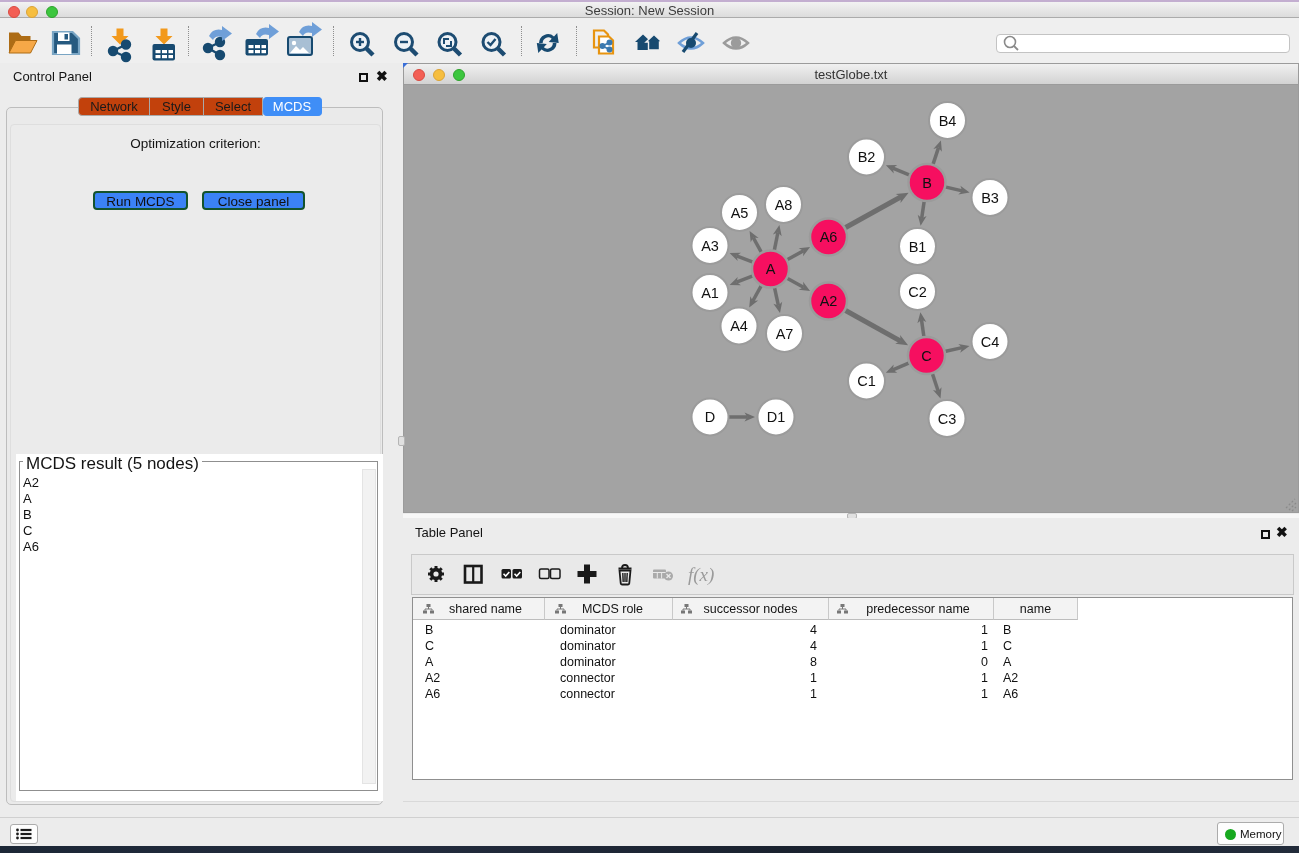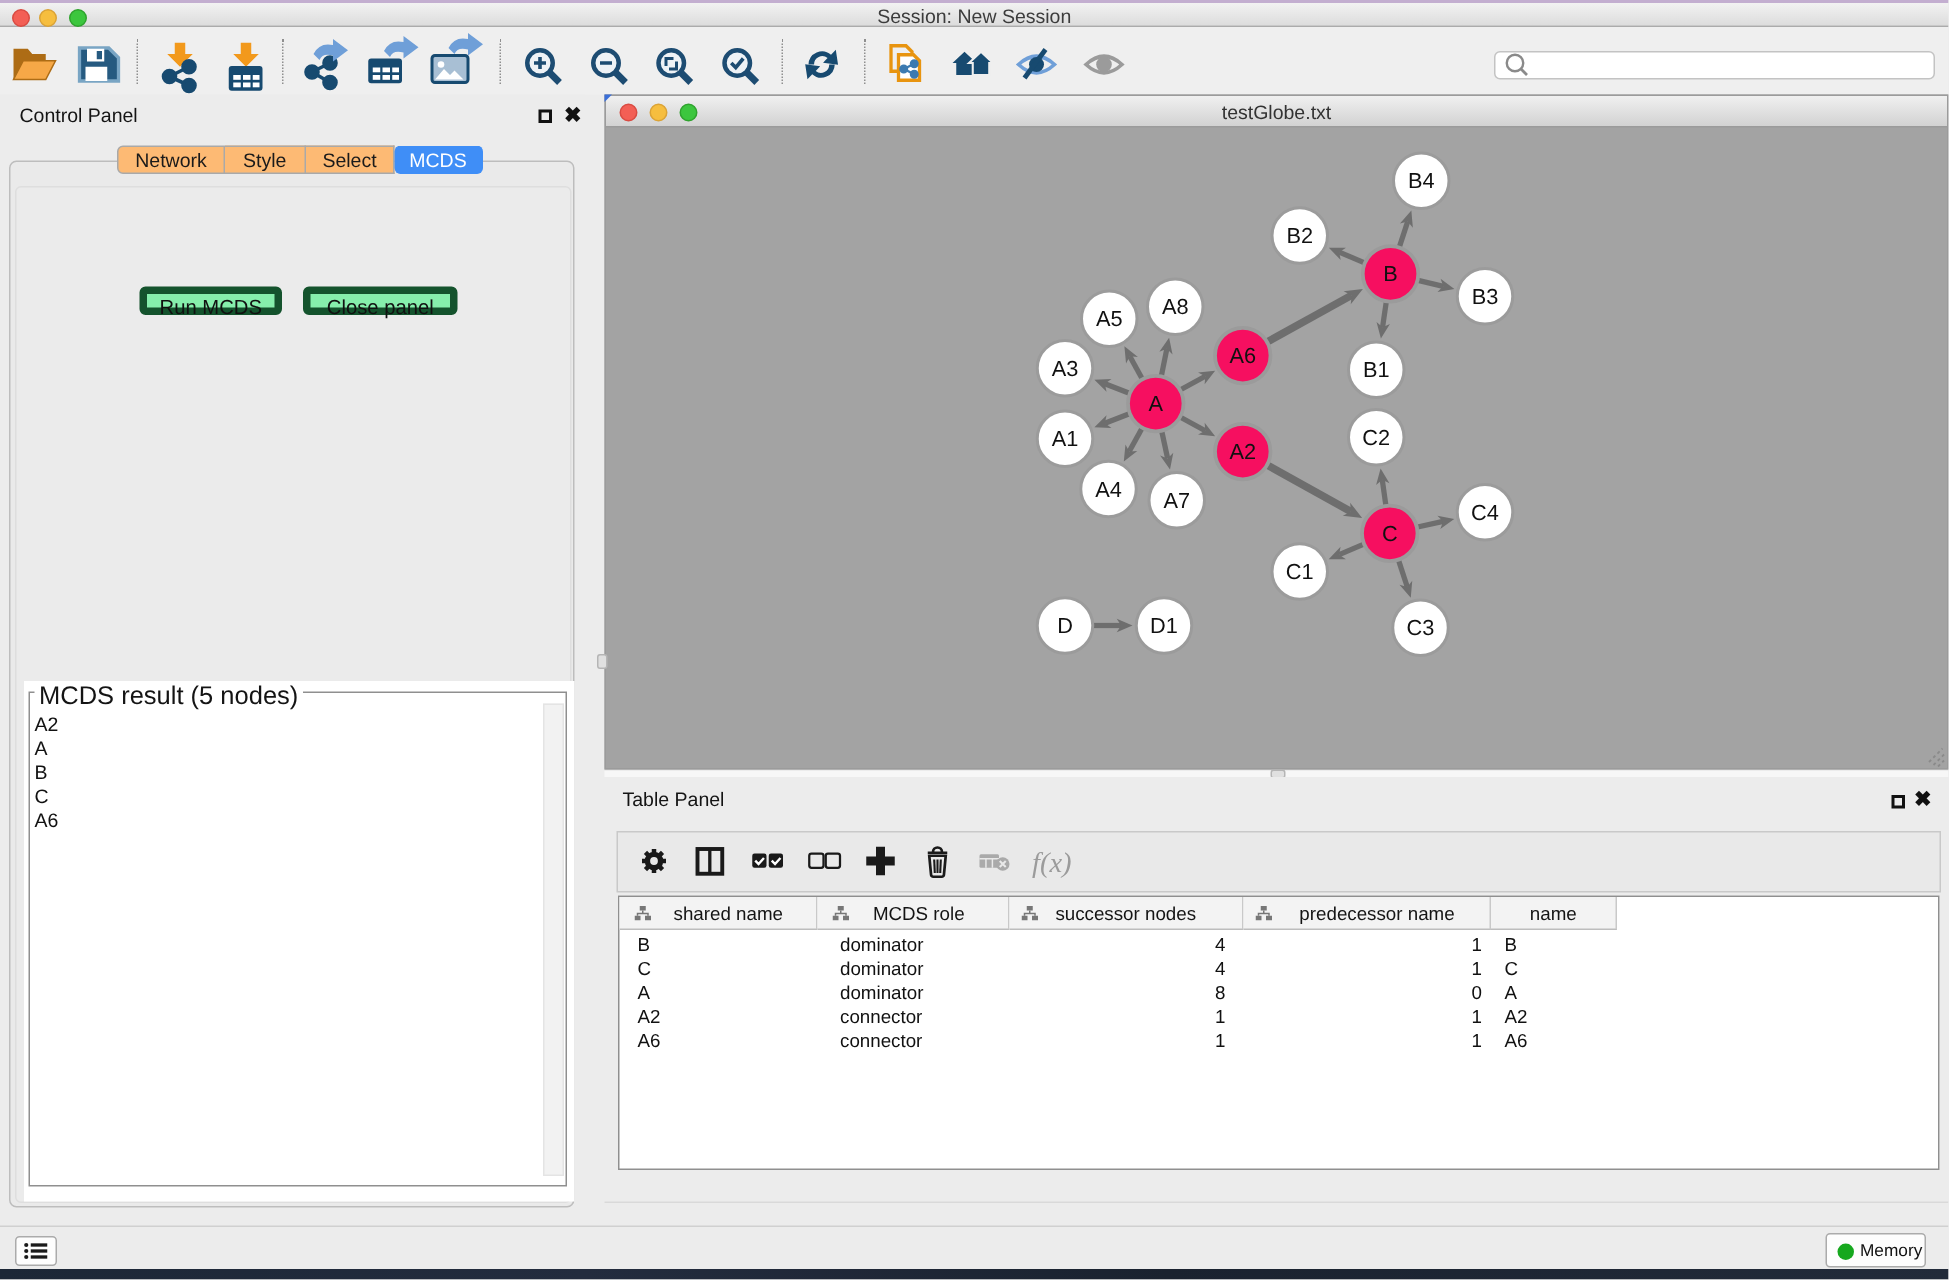--- a/index.html
+++ b/index.html
@@ -25,35 +25,35 @@
 #searchbox { position:absolute; left:996px; top:15.5px; width:294px; height:19px;
   background:#fff; border:1px solid #c3c3c3; border-radius:4px; }
 
 
 #cpanel { left:0; top:63px; width:390px; height:754px; background:#ececec; }
 #cpanel .hdr { position:absolute; left:13px; top:6px; font-size:13px; color:#141414; }
 #cp-float { left:359px; top:10px; width:9px; height:9px; border:2px solid #111; position:absolute; }
 #cp-close { left:376px; top:5px; font-size:14px; font-weight:bold; color:#111; position:absolute; }
 .tabrow { position:absolute; top:34px; left:78px; height:19px; display:flex; z-index:5; }
 .tab { height:19px; line-height:18px; text-align:center; font-size:13px; color:#1a1a1a;
-  background:#fdba74; border:1px solid #a9a9a9; border-left:none; }
+  background:#c2410c; border:1px solid #a9a9a9; border-left:none; }
 .tab.first { border-left:1px solid #a9a9a9; border-radius:4px 0 0 4px; }
 .tab.sel { background:#3f8ef7; color:#fff; border-color:#3f8ef7; border-radius:4px; }
 #cp-box { position:absolute; left:6px; top:44px; width:377px; height:698px;
   border:1px solid #bdbdbd; border-radius:5px; background:#eaeaea; }
 #cp-inner { position:absolute; left:3px; top:16px; width:371px; height:678px;
   border:1px solid #dedede; border-radius:4px; background:#ebebeb; }
 #optlabel { position:absolute; left:0; width:100%; top:11px; text-align:center;
   font-size:13.5px; color:#141414; }
 #dropdown { position:absolute; left:33px; top:33px; width:311px; height:19px;
   background:#fff; border:1px solid #b2b2b2; border-radius:4px; }
 #dropdown .txt { position:absolute; left:12px; top:1px; font-size:13.5px; color:#111; }
 #dd-btn { position:absolute; right:-1px; top:-1px; width:27px; height:19px;
   background:linear-gradient(#66abfe,#2a76f2); border-radius:0 4px 4px 0; }
-.pbtn { position:absolute; top:66px; height:19px; background:#86efac; border:5px solid #14532d;
+.pbtn { position:absolute; top:66px; height:19px; background:#3b82f6; border:2px solid #14532d;
   border-radius:4px; font-size:13.5px; color:#111; text-align:center; line-height:17px; }
 #btn-run { left:82px; width:95px; }
 #btn-close { left:191px; width:103px; }
 #whitepanel { position:absolute; left:16px; top:391px; width:367px; height:347px; background:#fff; }
 #groupbox { position:absolute; left:19px; top:398px; width:359px; height:330px;
   border:1px solid #8f8f8f; }
 #groupbox .glabel { position:absolute; left:3px; top:-8px; background:#fff;
   padding:0 3px; font-size:17px; color:#141414; }
 #groupbox .items { position:absolute; left:3px; top:13px; font-size:13px; color:#111; line-height:16px; }
 #groupbox .sb { position:absolute; left:342px; top:7px; width:14px; height:315px;
@@ -239,20 +239,21 @@
   <div id="cp-float"></div>
   <div id="cp-close">✖</div>
   <div class="tabrow">
     <div class="tab first" style="width:72px;">Network</div>
       <div class="tab" style="width:54px;">Style</div>
       <div class="tab" style="width:59px;">Select</div>
       <div class="tab sel" style="width:59px;">MCDS</div>
   </div>
   <div id="cp-box">
     <div id="cp-inner">
+      <div id="optlabel">Optimization criterion:</div>
       <div class="pbtn" id="btn-run">Run MCDS</div>
       <div class="pbtn" id="btn-close">Close panel</div>
     </div>
   </div>
   <div id="whitepanel"></div>
   <div id="groupbox">
       <span class="glabel">MCDS result (5 nodes)</span>
     <div class="items">A2<br>A<br>B<br>C<br>A6</div>
     <div class="sb"></div>
   </div>

